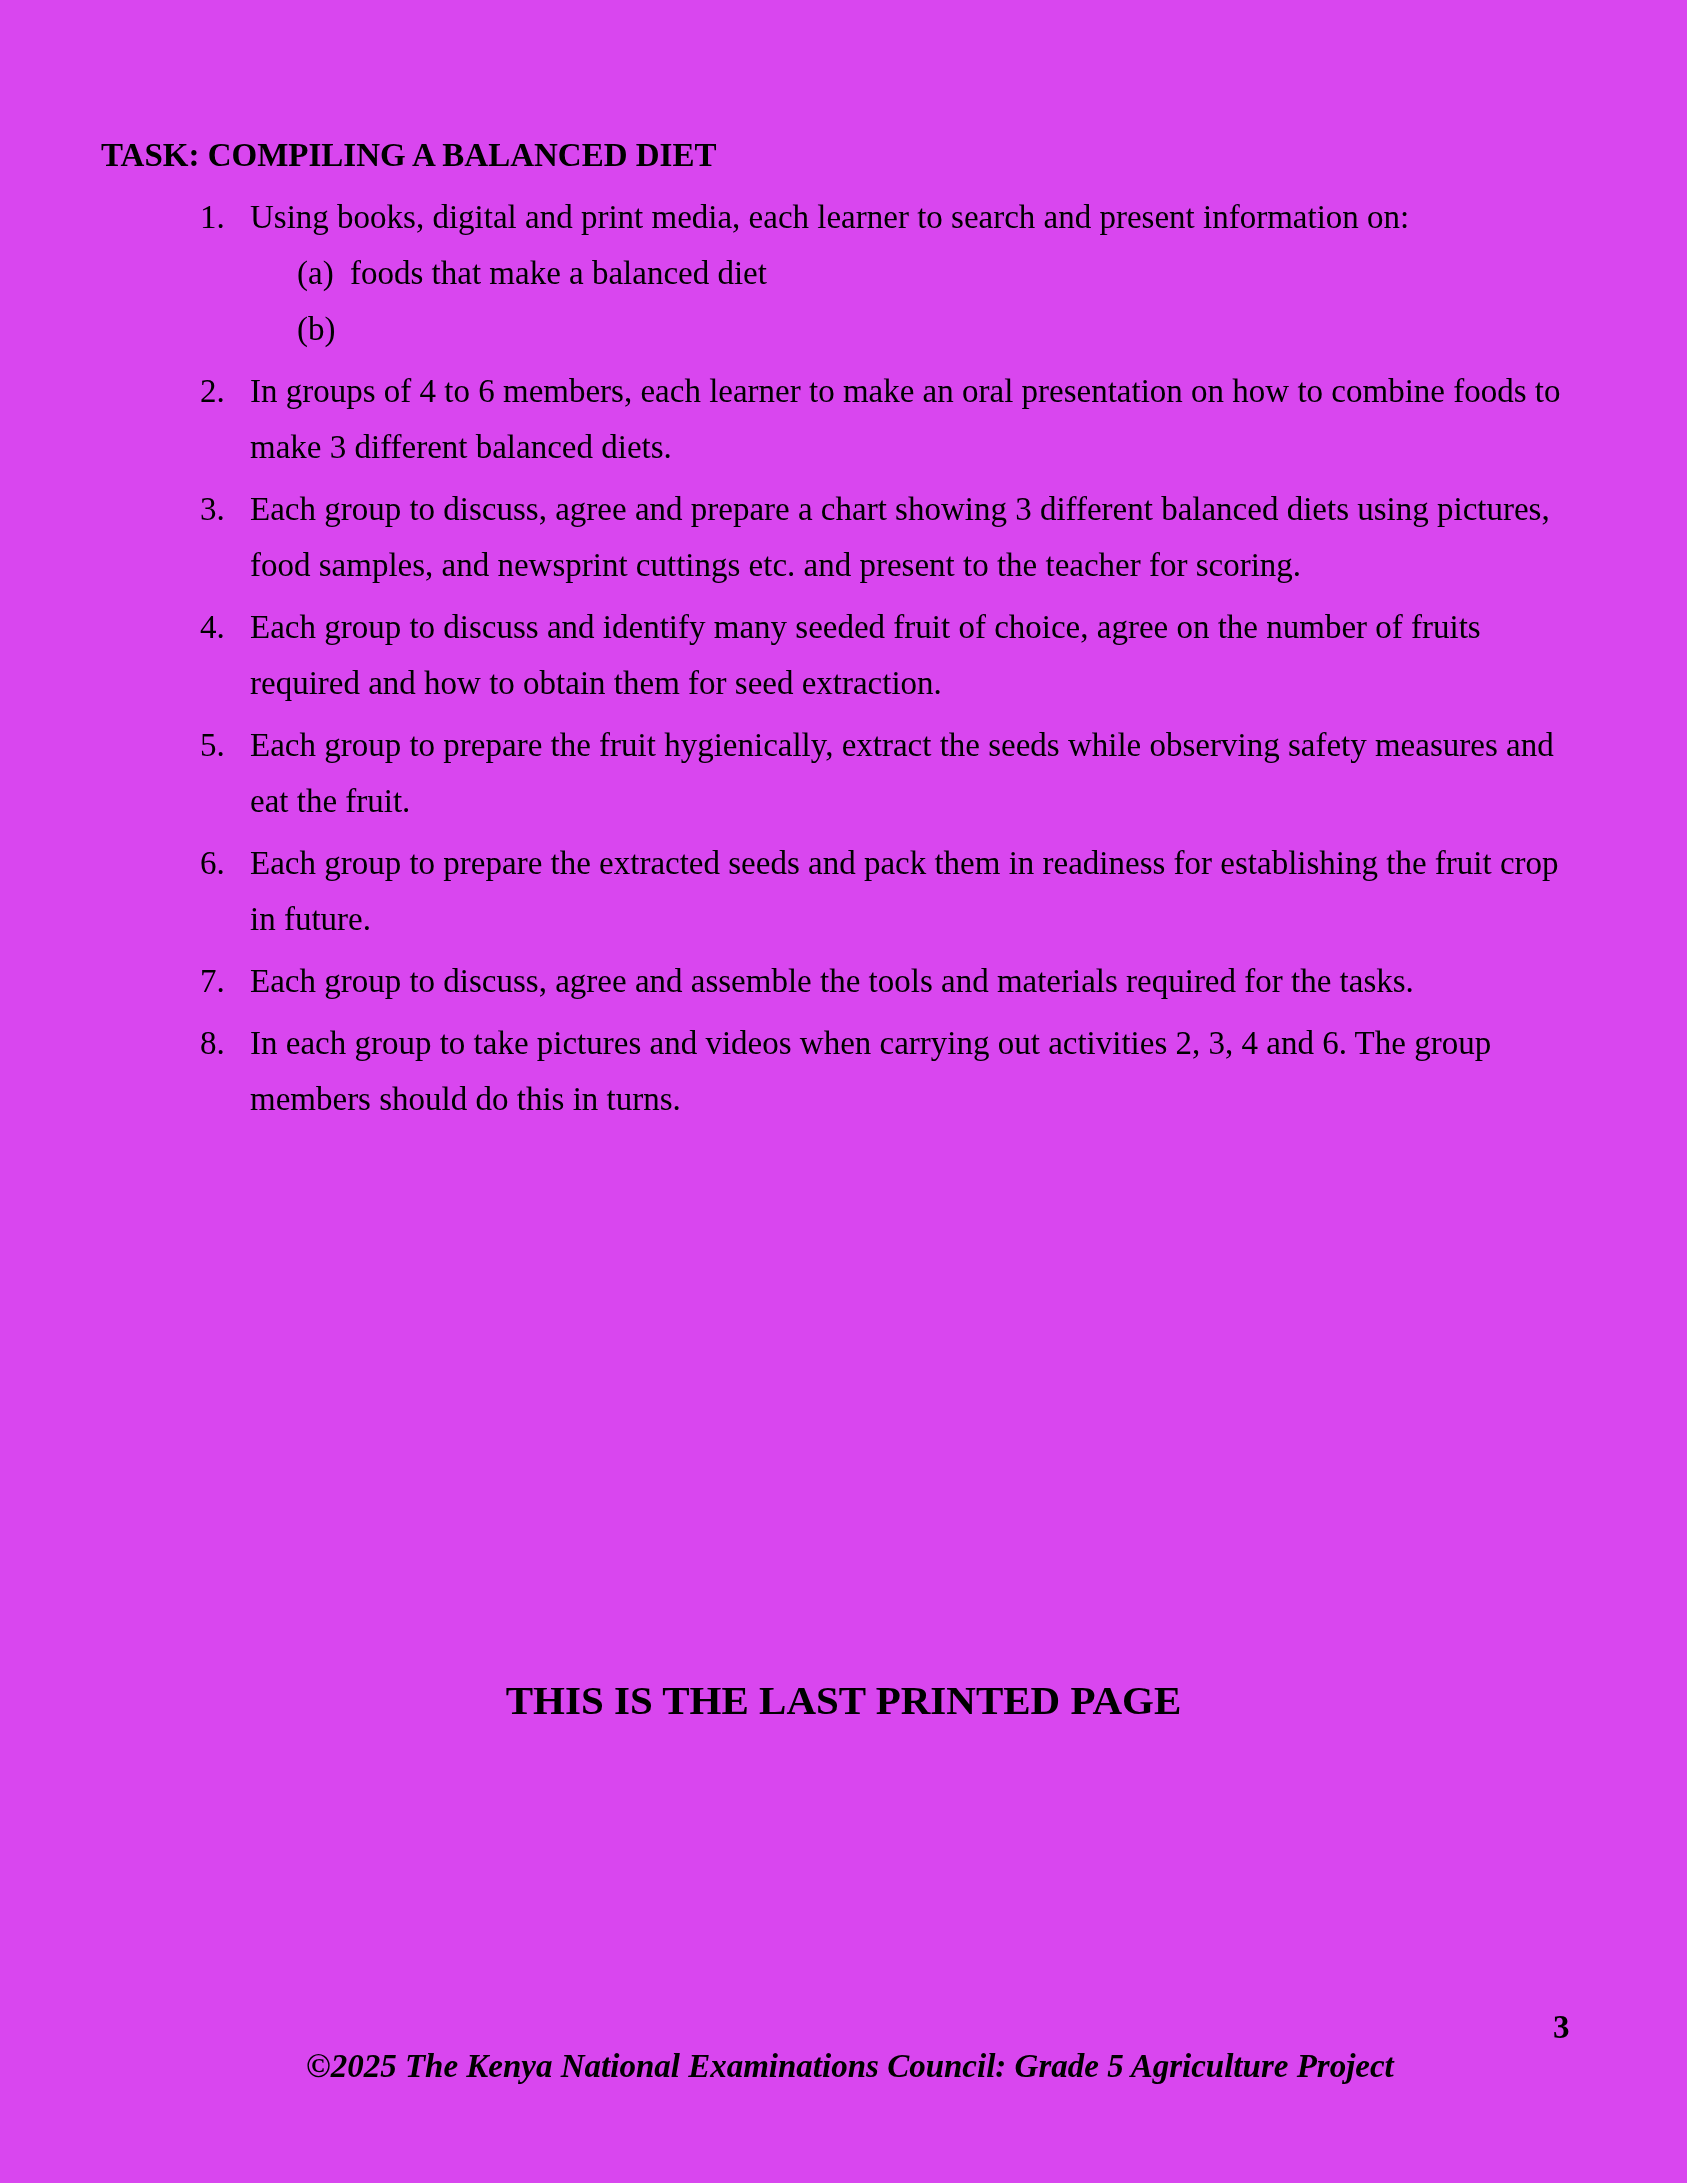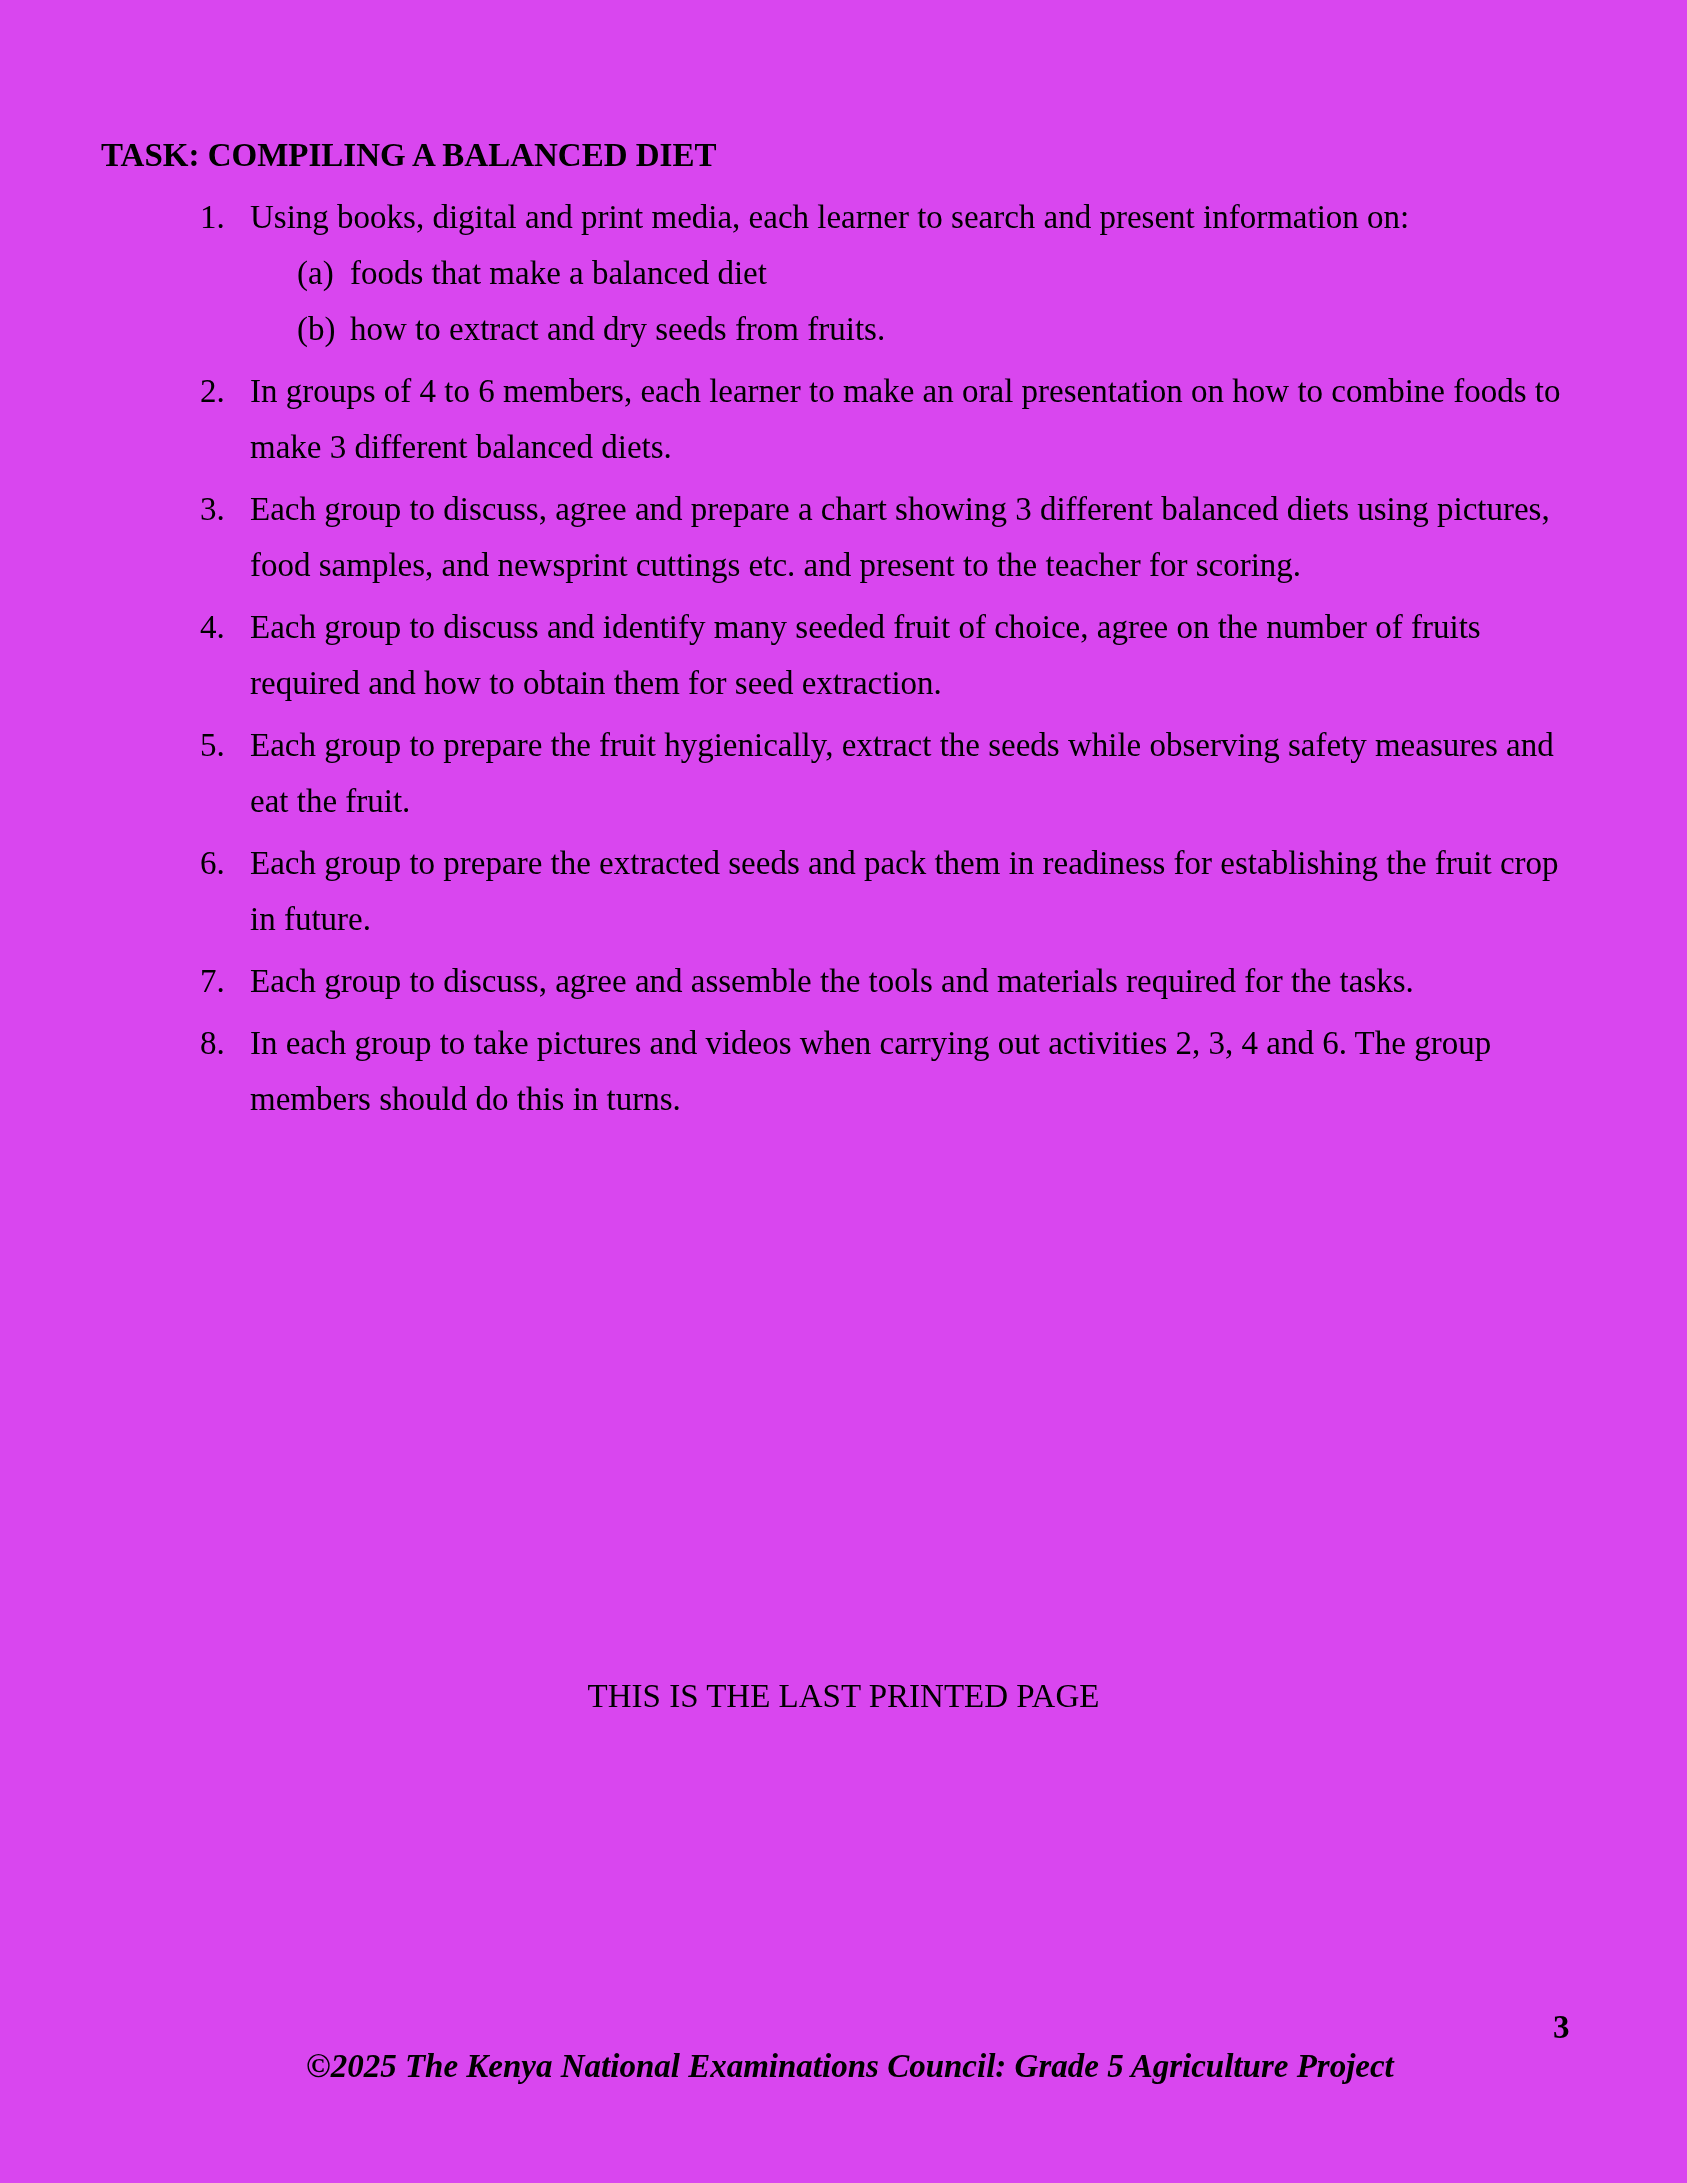--- a/index.html
+++ b/index.html
@@ -63,22 +63,22 @@
   }
   .subtask-text {
     width: 1229px;
   }
   .last-page-notice {
     position: absolute;
     left: 0;
     top: 1680px;
     width: 1687px;
     text-align: center;
-    font-size: 33px;
-    font-weight: normal;
+    font-size: 41px;
+    font-weight: bold;
     line-height: 1;
   }
   .footer-copyright {
     position: absolute;
     left: 306px;
     top: 2010px;
     font-size: 33px;
     font-weight: bold;
     font-style: italic;
     line-height: 1;
@@ -107,21 +107,20 @@
       <div class="task-row">
         <span class="item-number">1.</span>
         <span class="item-text">Using books, digital and print media, each learner to search and present information on:</span>
       </div>
       <div class="subtask-row">
         <span class="subtask-label">(a)</span>
         <span class="subtask-text">foods that make a balanced diet</span>
       </div>
       <div class="subtask-row">
         <span class="subtask-label">(b)</span>
-        <span class="subtask-text">how to extract and dry seeds from fruits.</span>
       </div>
     </li>
 
     <li class="task-item">
       <div class="task-row">
         <span class="item-number">2.</span>
         <span class="item-text">In groups of 4 to 6 members, each learner to make an oral presentation on how to combine foods to make 3 different balanced diets.</span>
       </div>
     </li>
 

